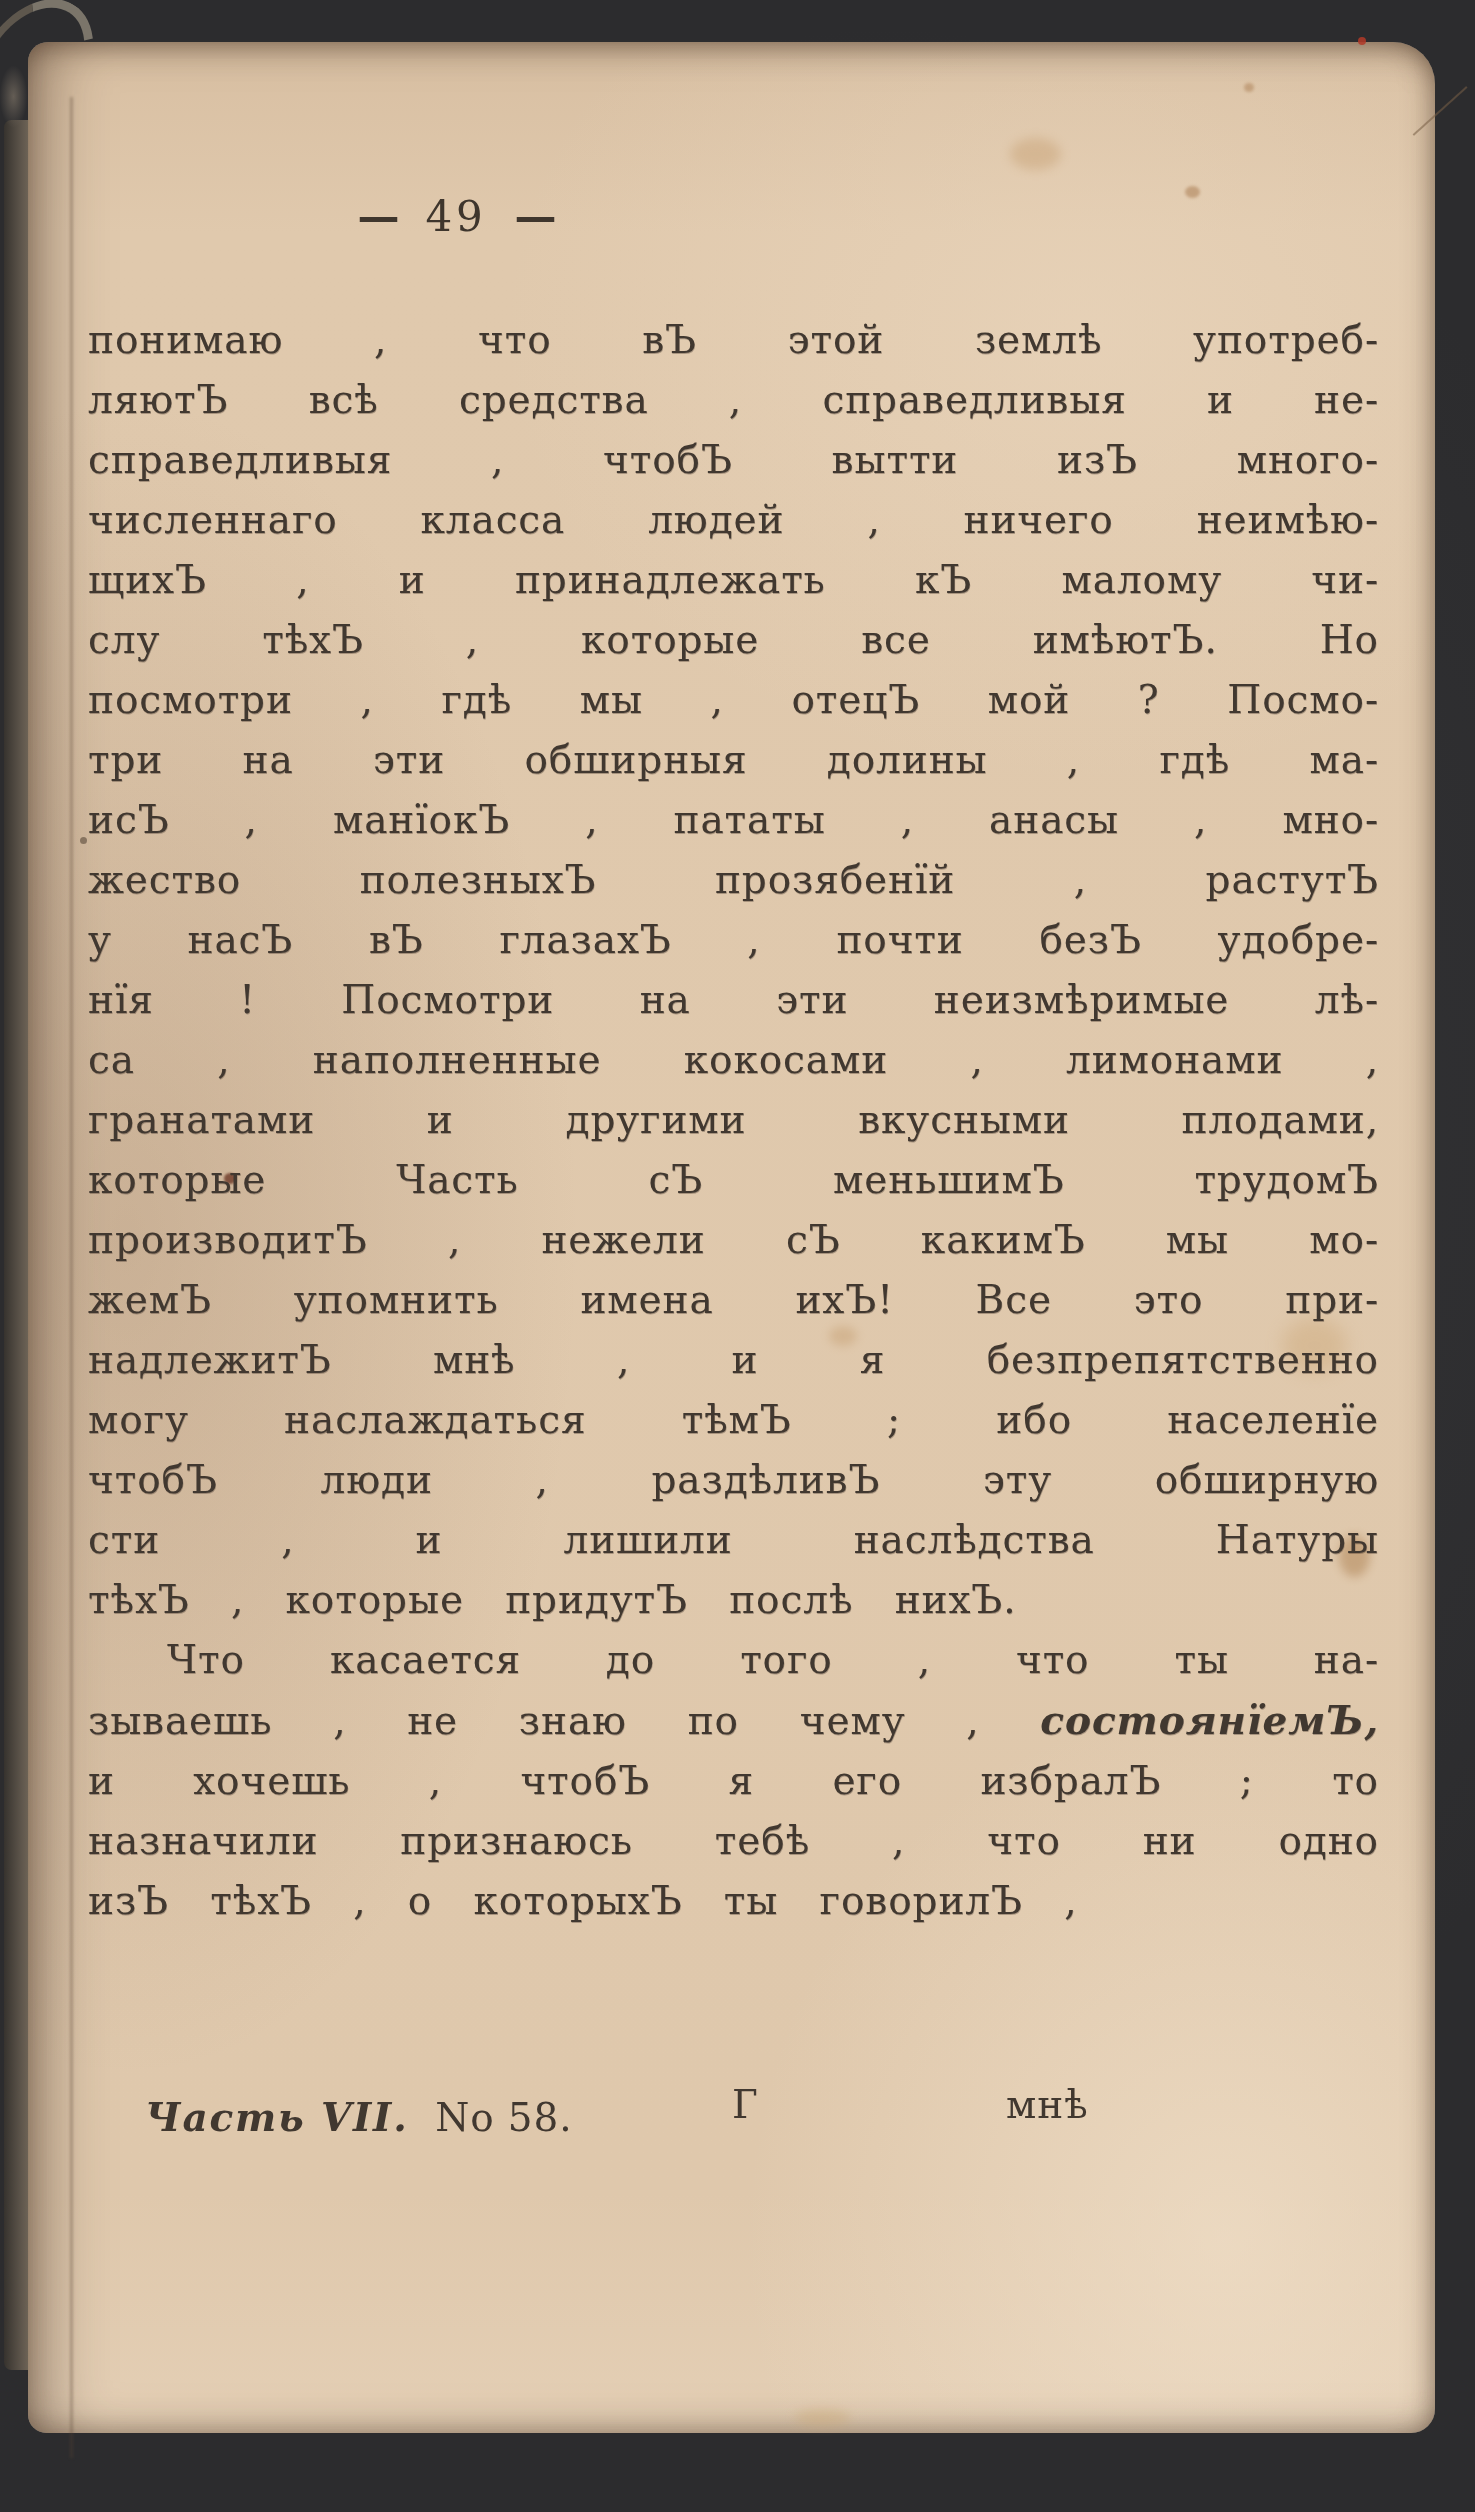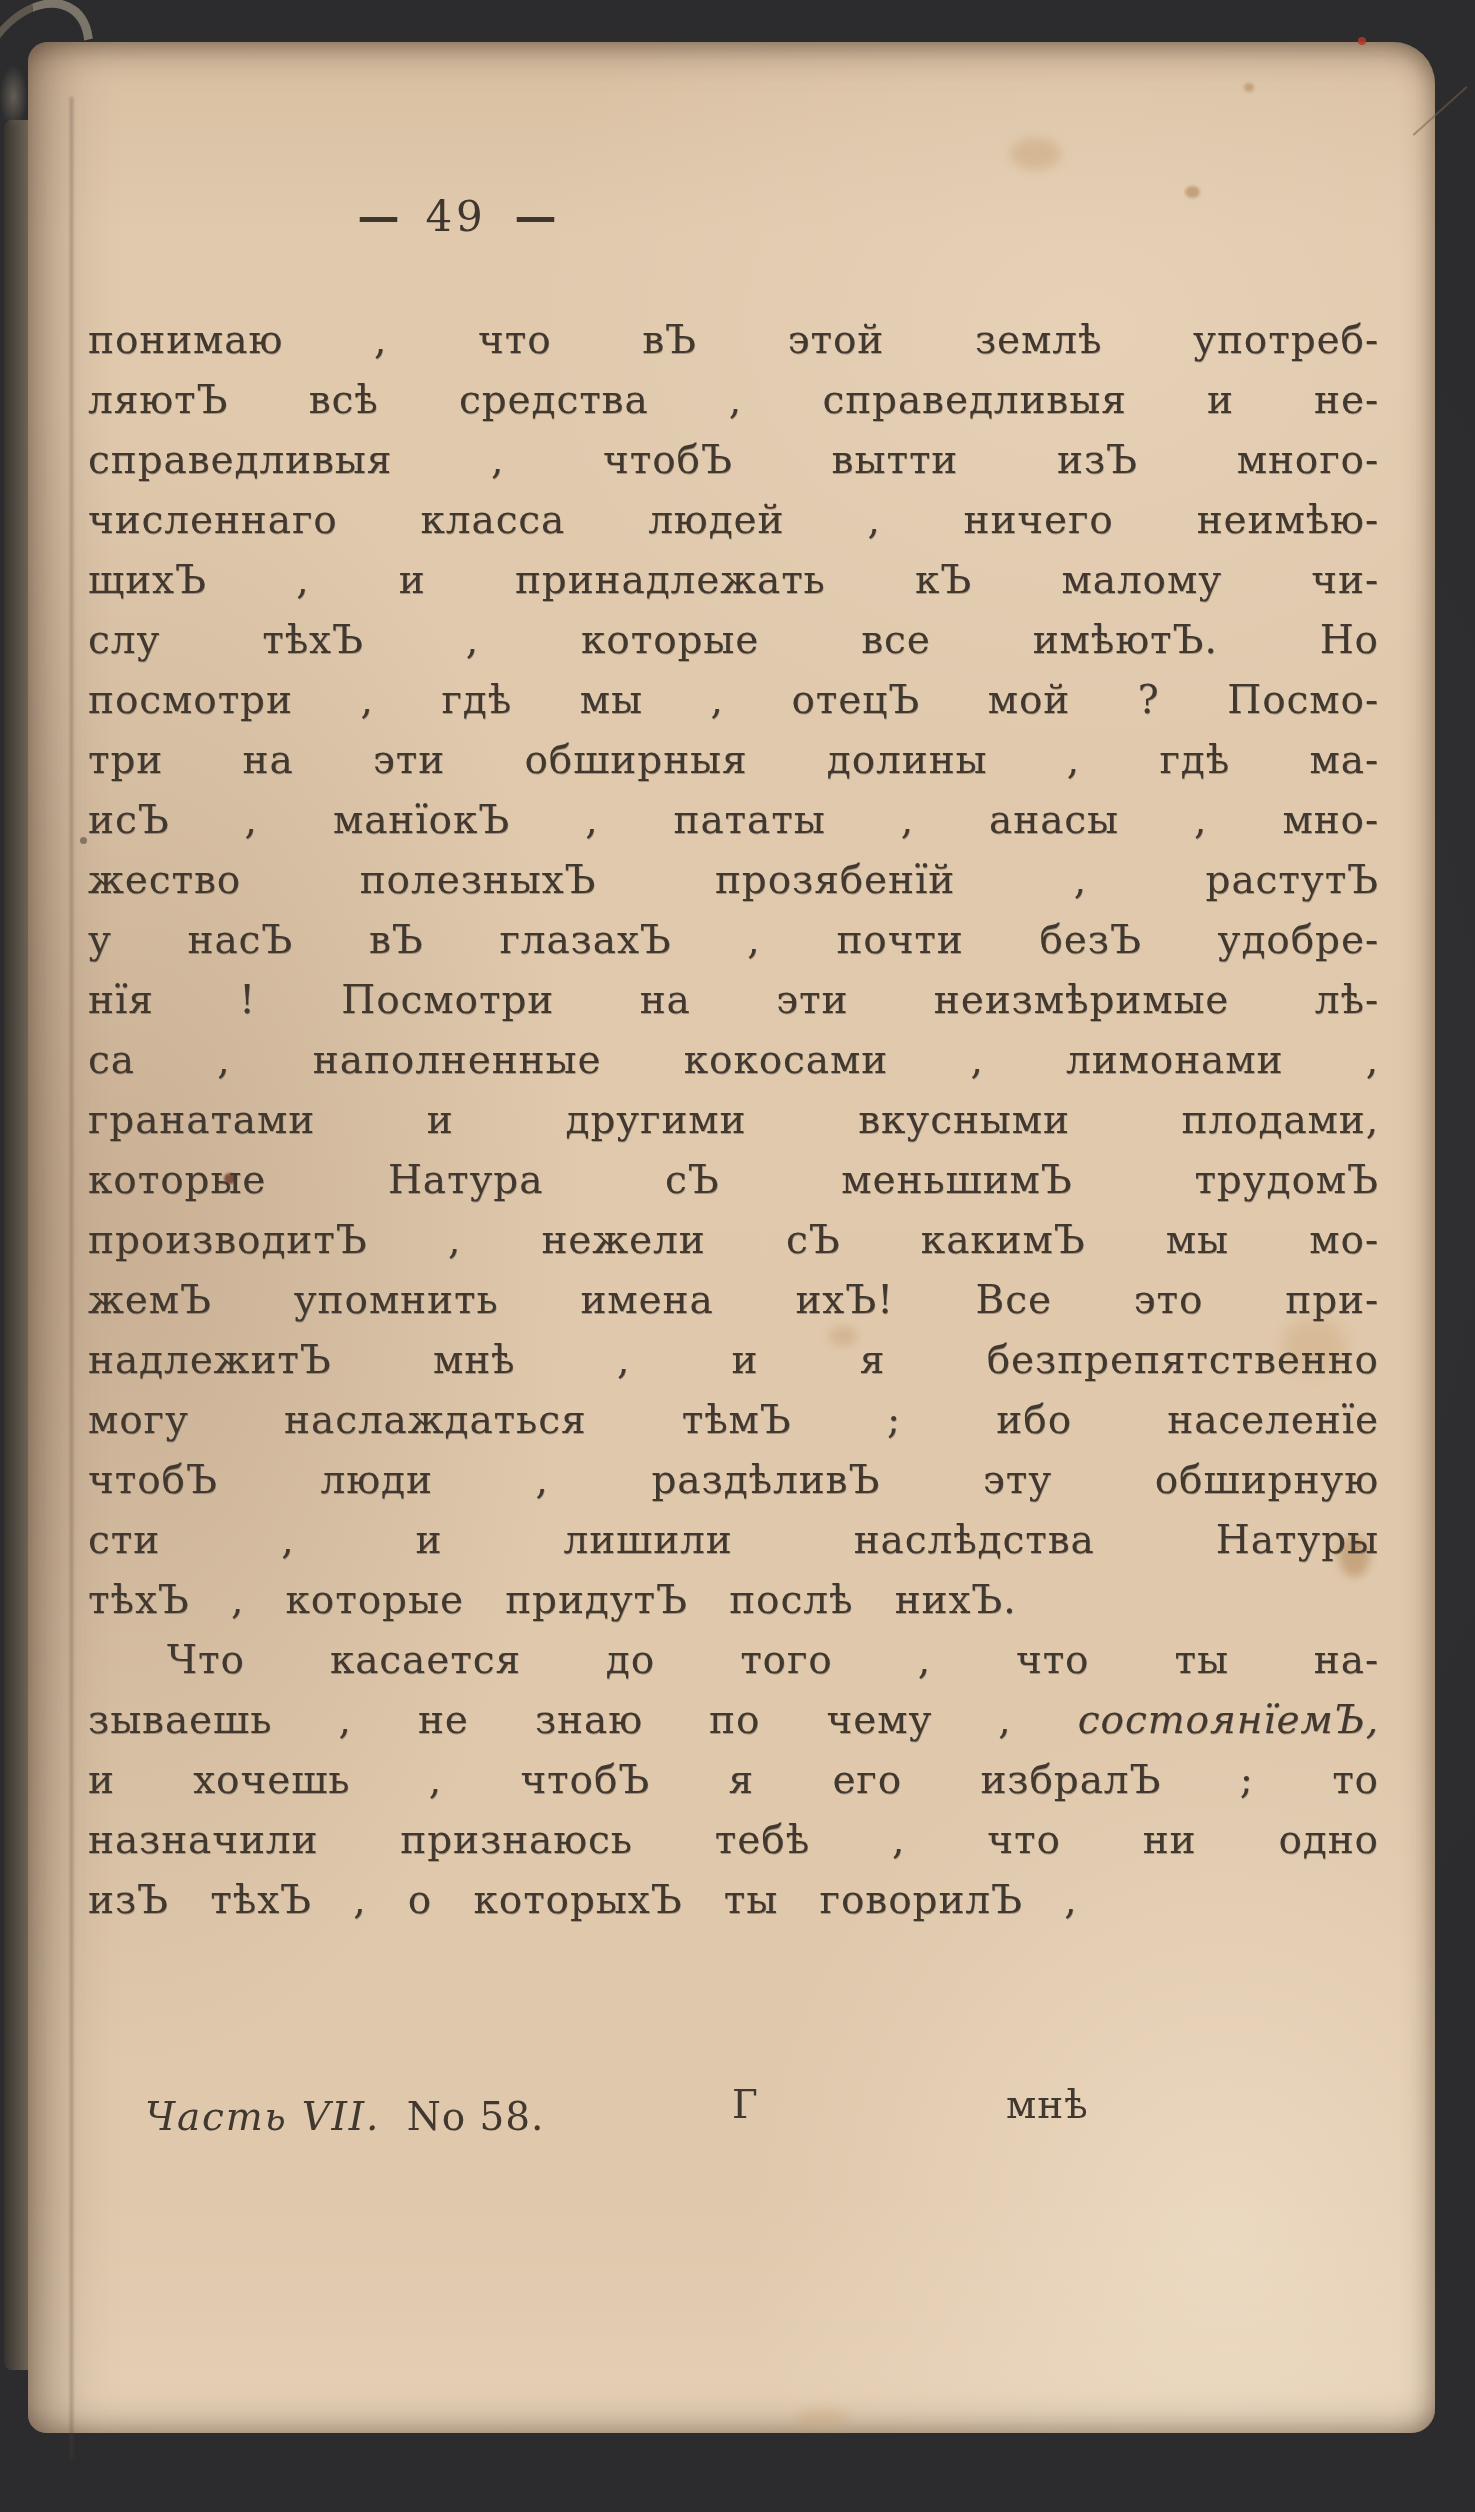--- a/index.html
+++ b/index.html
@@ -59,21 +59,21 @@
 
   .text-block{
     position:absolute; left:88px; top:310px; width:1291px;
     color:#413830; font-size:39px; line-height:60px;
     letter-spacing:0.9px; word-spacing:13px;
     text-shadow:0.5px 0.7px 0 rgba(62,50,40,.35);
   }
   .line{ text-align:justify; text-align-last:justify; white-space:normal; }
   .line.nojust{ text-align-last:left; word-spacing:28px; }
   .line.indent{ text-indent:79px; }
-  .it{ font-style:italic; }
+  .it{ font-style:italic;font-weight:bold; }
 
   .footer{
     position:absolute; left:88px; top:2082px; width:1291px; height:65px;
     color:#413830; font-size:39px; letter-spacing:0.9px;
   }
   .footer .part{ position:absolute; left:57px; top:12px; white-space:nowrap; }
   .footer .part .it{ letter-spacing:1.8px; }
   .footer .sig{ position:absolute; left:644px; top:0; }
   .footer .catch{ position:absolute; left:918px; top:0; }
 </style>
@@ -114,21 +114,21 @@
     <div class="line">щихЪ , и принадлежать кЪ малому чи-</div>
     <div class="line">слу тѣхЪ , которые все имѣютЪ. Но</div>
     <div class="line">посмотри , гдѣ мы , отецЪ мой ? Посмо-</div>
     <div class="line">три на эти обширныя долины , гдѣ ма-</div>
     <div class="line">исЪ , манїокЪ , пататы , анасы , мно-</div>
     <div class="line">жество полезныхЪ прозябенїй , растутЪ</div>
     <div class="line">у насЪ вЪ глазахЪ , почти безЪ удобре-</div>
     <div class="line">нїя ! Посмотри на эти неизмѣримые лѣ-</div>
     <div class="line">са , наполненные кокосами , лимонами ,</div>
     <div class="line">гранатами и другими вкусными плодами,</div>
-    <div class="line">которые Натура сЪ меньшимЪ трудомЪ</div>
+    <div class="line">которые Часть сЪ меньшимЪ трудомЪ</div>
     <div class="line">производитЪ , нежели сЪ какимЪ мы мо-</div>
     <div class="line">жемЪ упомнить имена ихЪ! Все это при-</div>
     <div class="line">надлежитЪ мнѣ , и я безпрепятственно</div>
     <div class="line">могу наслаждаться тѣмЪ ; ибо населенїе</div>
     <div class="line">чтобЪ люди , раздѣливЪ эту обширную</div>
     <div class="line">сти , и лишили наслѣдства Натуры</div>
     <div class="line nojust">тѣхЪ , которые придутЪ послѣ нихЪ.</div>
     <div class="line indent">Что касается до того , что ты на-</div>
     <div class="line"><span>зываешь , не знаю по чему , </span><span class="it">состоянїемЪ,</span></div>
     <div class="line">и хочешь , чтобЪ я его избралЪ ; то</div>

